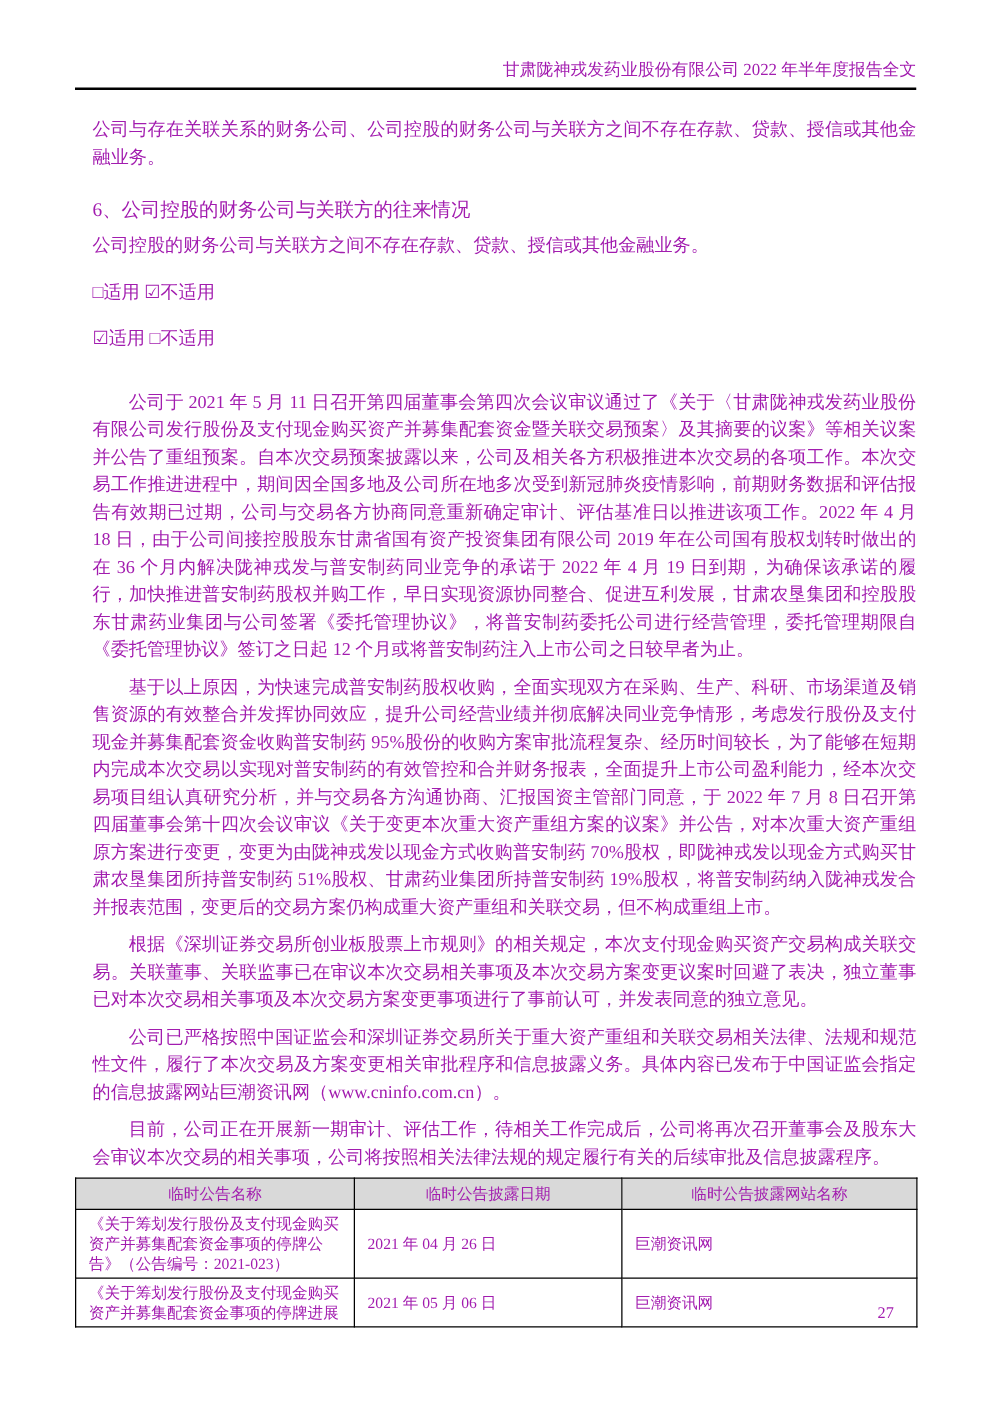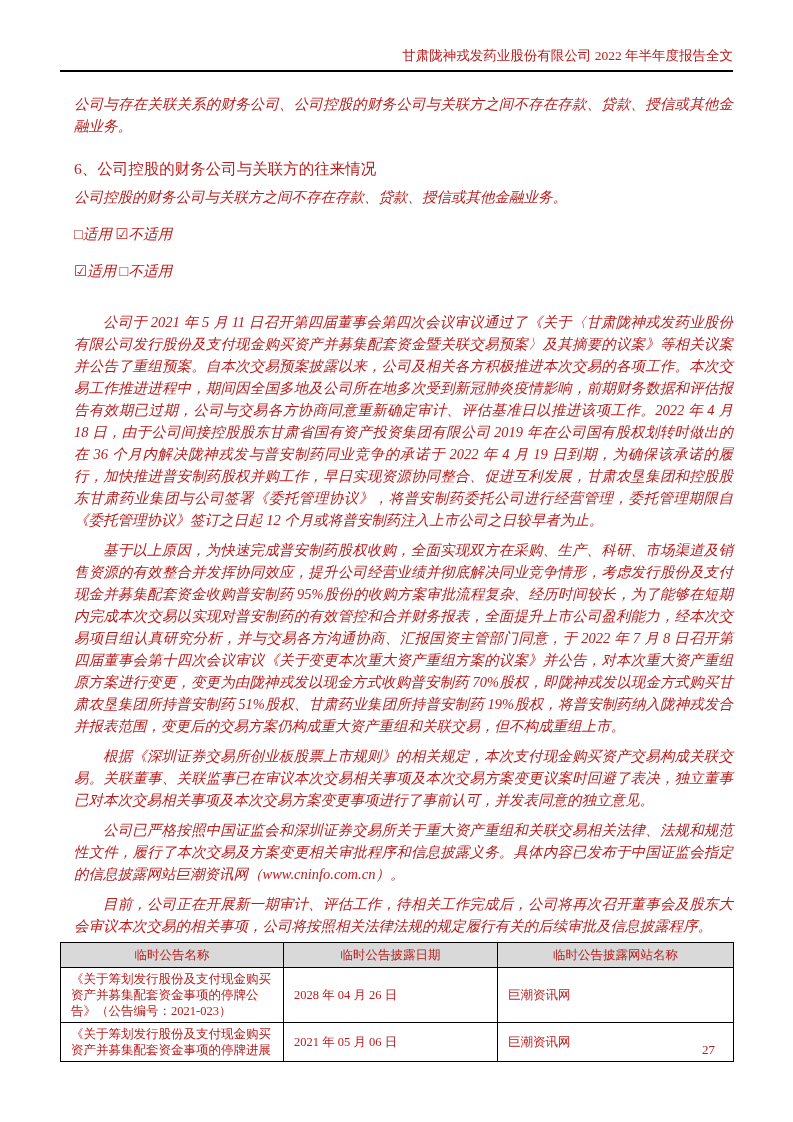--- a/index.html
+++ b/index.html
@@ -2,41 +2,40 @@
 <html><head>
 <meta charset="utf-8">
 <style>
   html, body { margin: 0; padding: 0; background: #ffffff; }
   .page {
     position: relative;
     width: 793px;
     height: 1122px;
     margin: 0 auto;
     background: #ffffff;
-    color: #b91c1c;
+    color: #a21caf;
     font-family: "Liberation Serif", "DejaVu Serif", "DejaVu Sans", serif;
     overflow: hidden;
     box-sizing: border-box;
   }
   .report-header {
     margin: 0 60px;
     padding-top: 47px;
     padding-bottom: 6px;
     border-bottom: 2px solid #000000;
     text-align: right;
     font-size: 13.5px;
     line-height: 17px;
   }
   main { margin: 0 60px; }
   .txt {
     margin: 0 0 0 14px;
     font-size: 14.5px;
     line-height: 22px;
     text-align: justify;
-    font-style: italic;
   }
   .intro-para { margin-top: 21px; }
   .section-heading {
     margin: 22px 0 0 14px;
     font-size: 15.5px;
     font-weight: normal;
     line-height: 20px;
   }
   .applicability { margin-top: 15px; }
   .section-body { margin-top: 7px; }
@@ -125,21 +124,21 @@
       <thead>
         <tr>
           <th>临时公告名称</th>
           <th>临时公告披露日期</th>
           <th>临时公告披露网站名称</th>
         </tr>
       </thead>
       <tbody>
         <tr>
           <td>《关于筹划发行股份及支付现金购买资产并募集配套资金事项的停牌公告》（公告编号：2021-023）</td>
-          <td>2028 年 04 月 26 日</td>
+          <td>2021 年 04 月 26 日</td>
           <td>巨潮资讯网</td>
         </tr>
         <tr>
           <td>《关于筹划发行股份及支付现金购买资产并募集配套资金事项的停牌进展</td>
           <td>2021 年 05 月 06 日</td>
           <td>巨潮资讯网</td>
         </tr>
       </tbody>
     </table>
 

